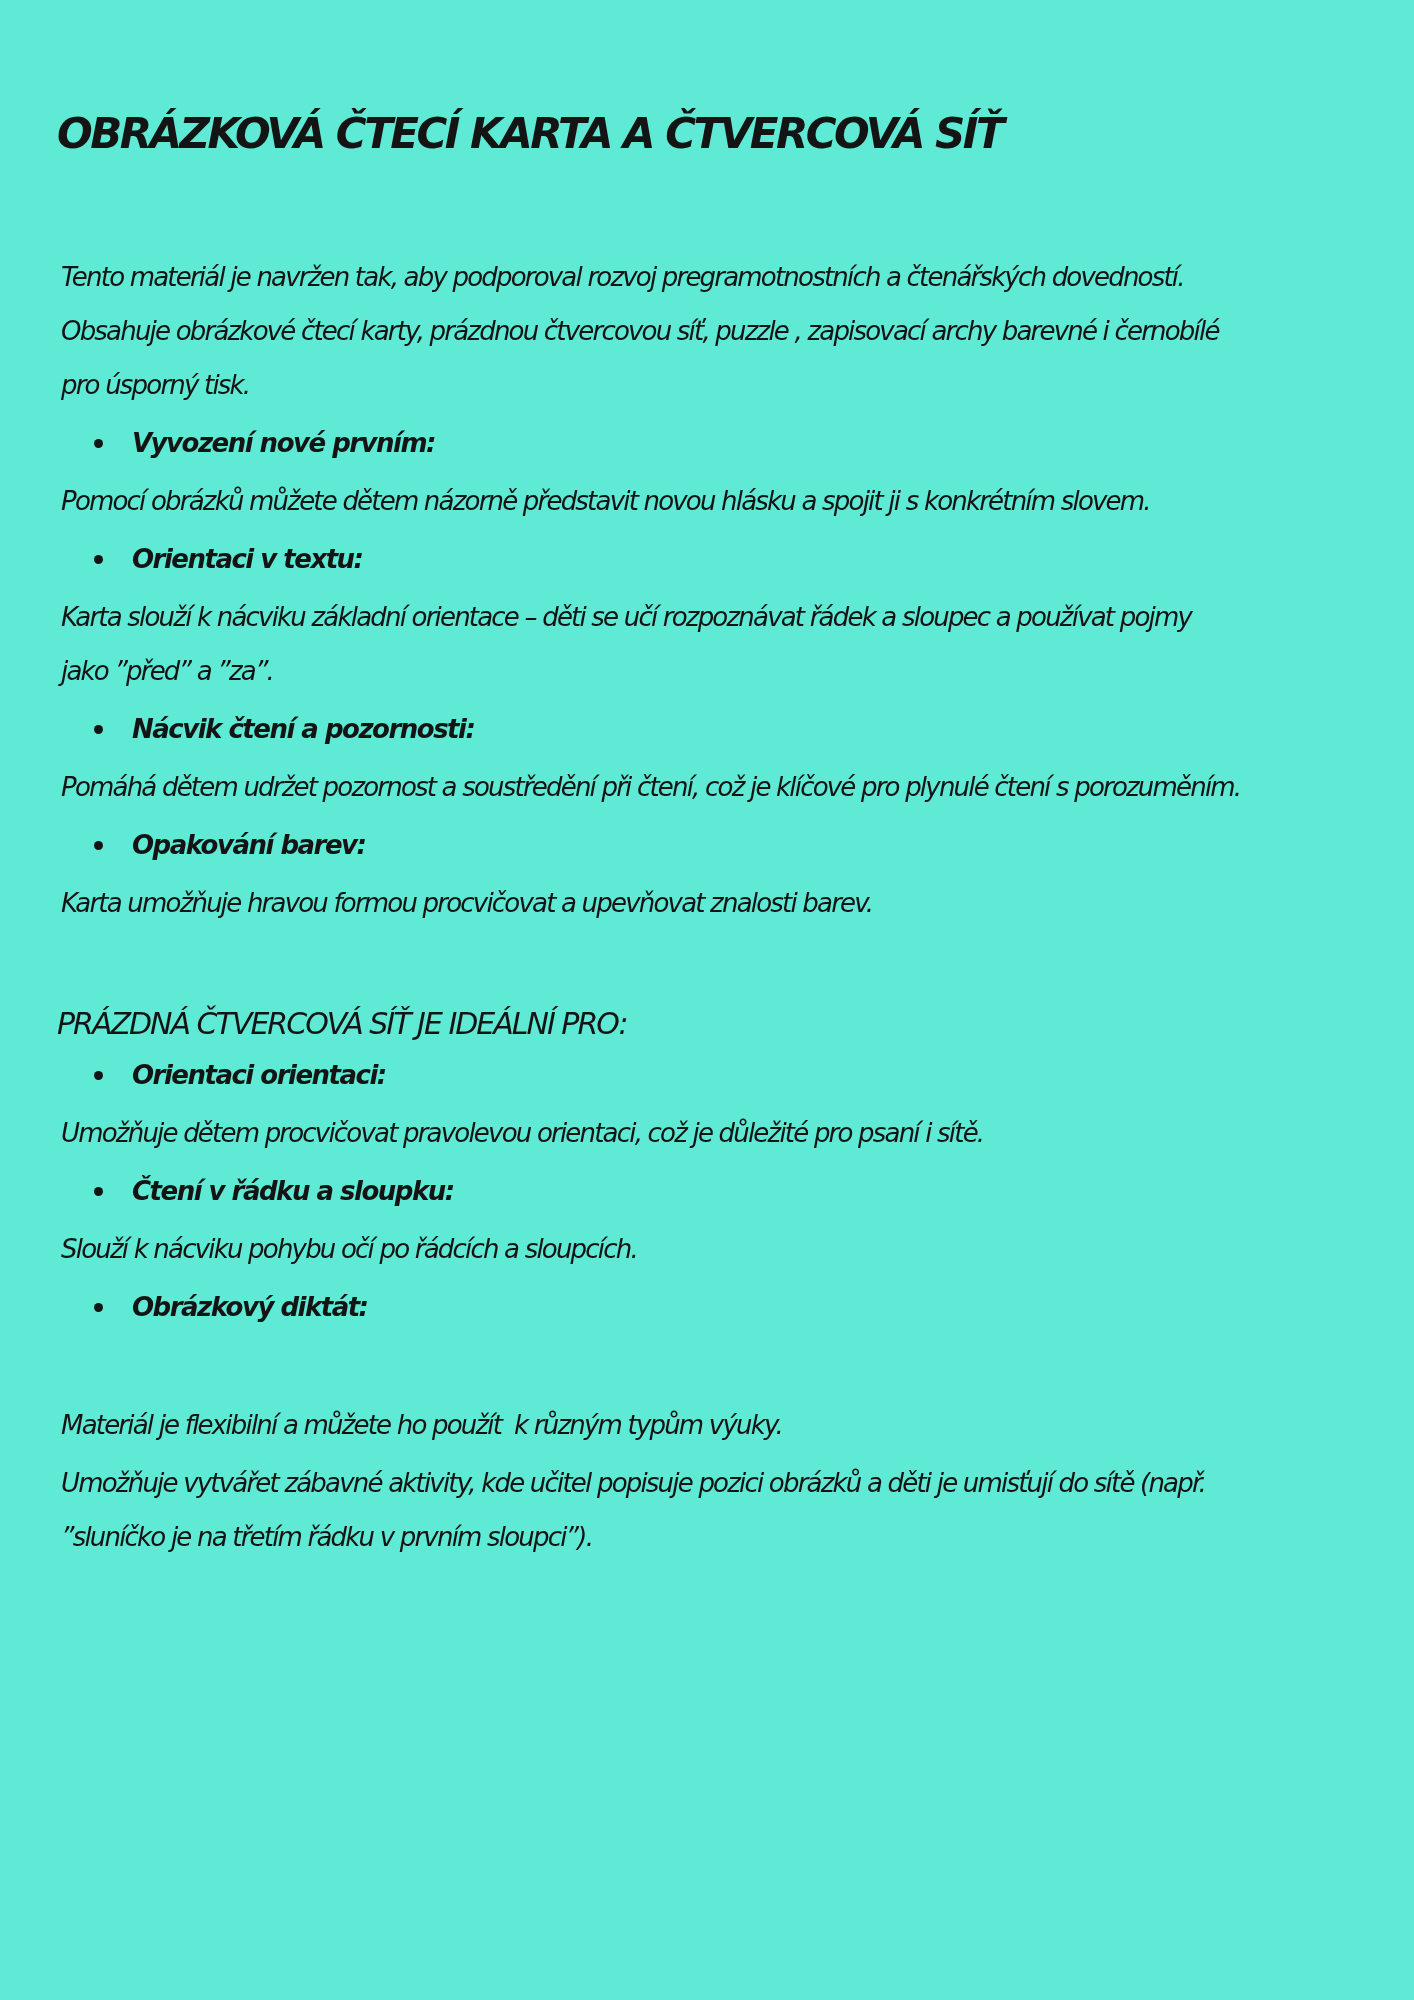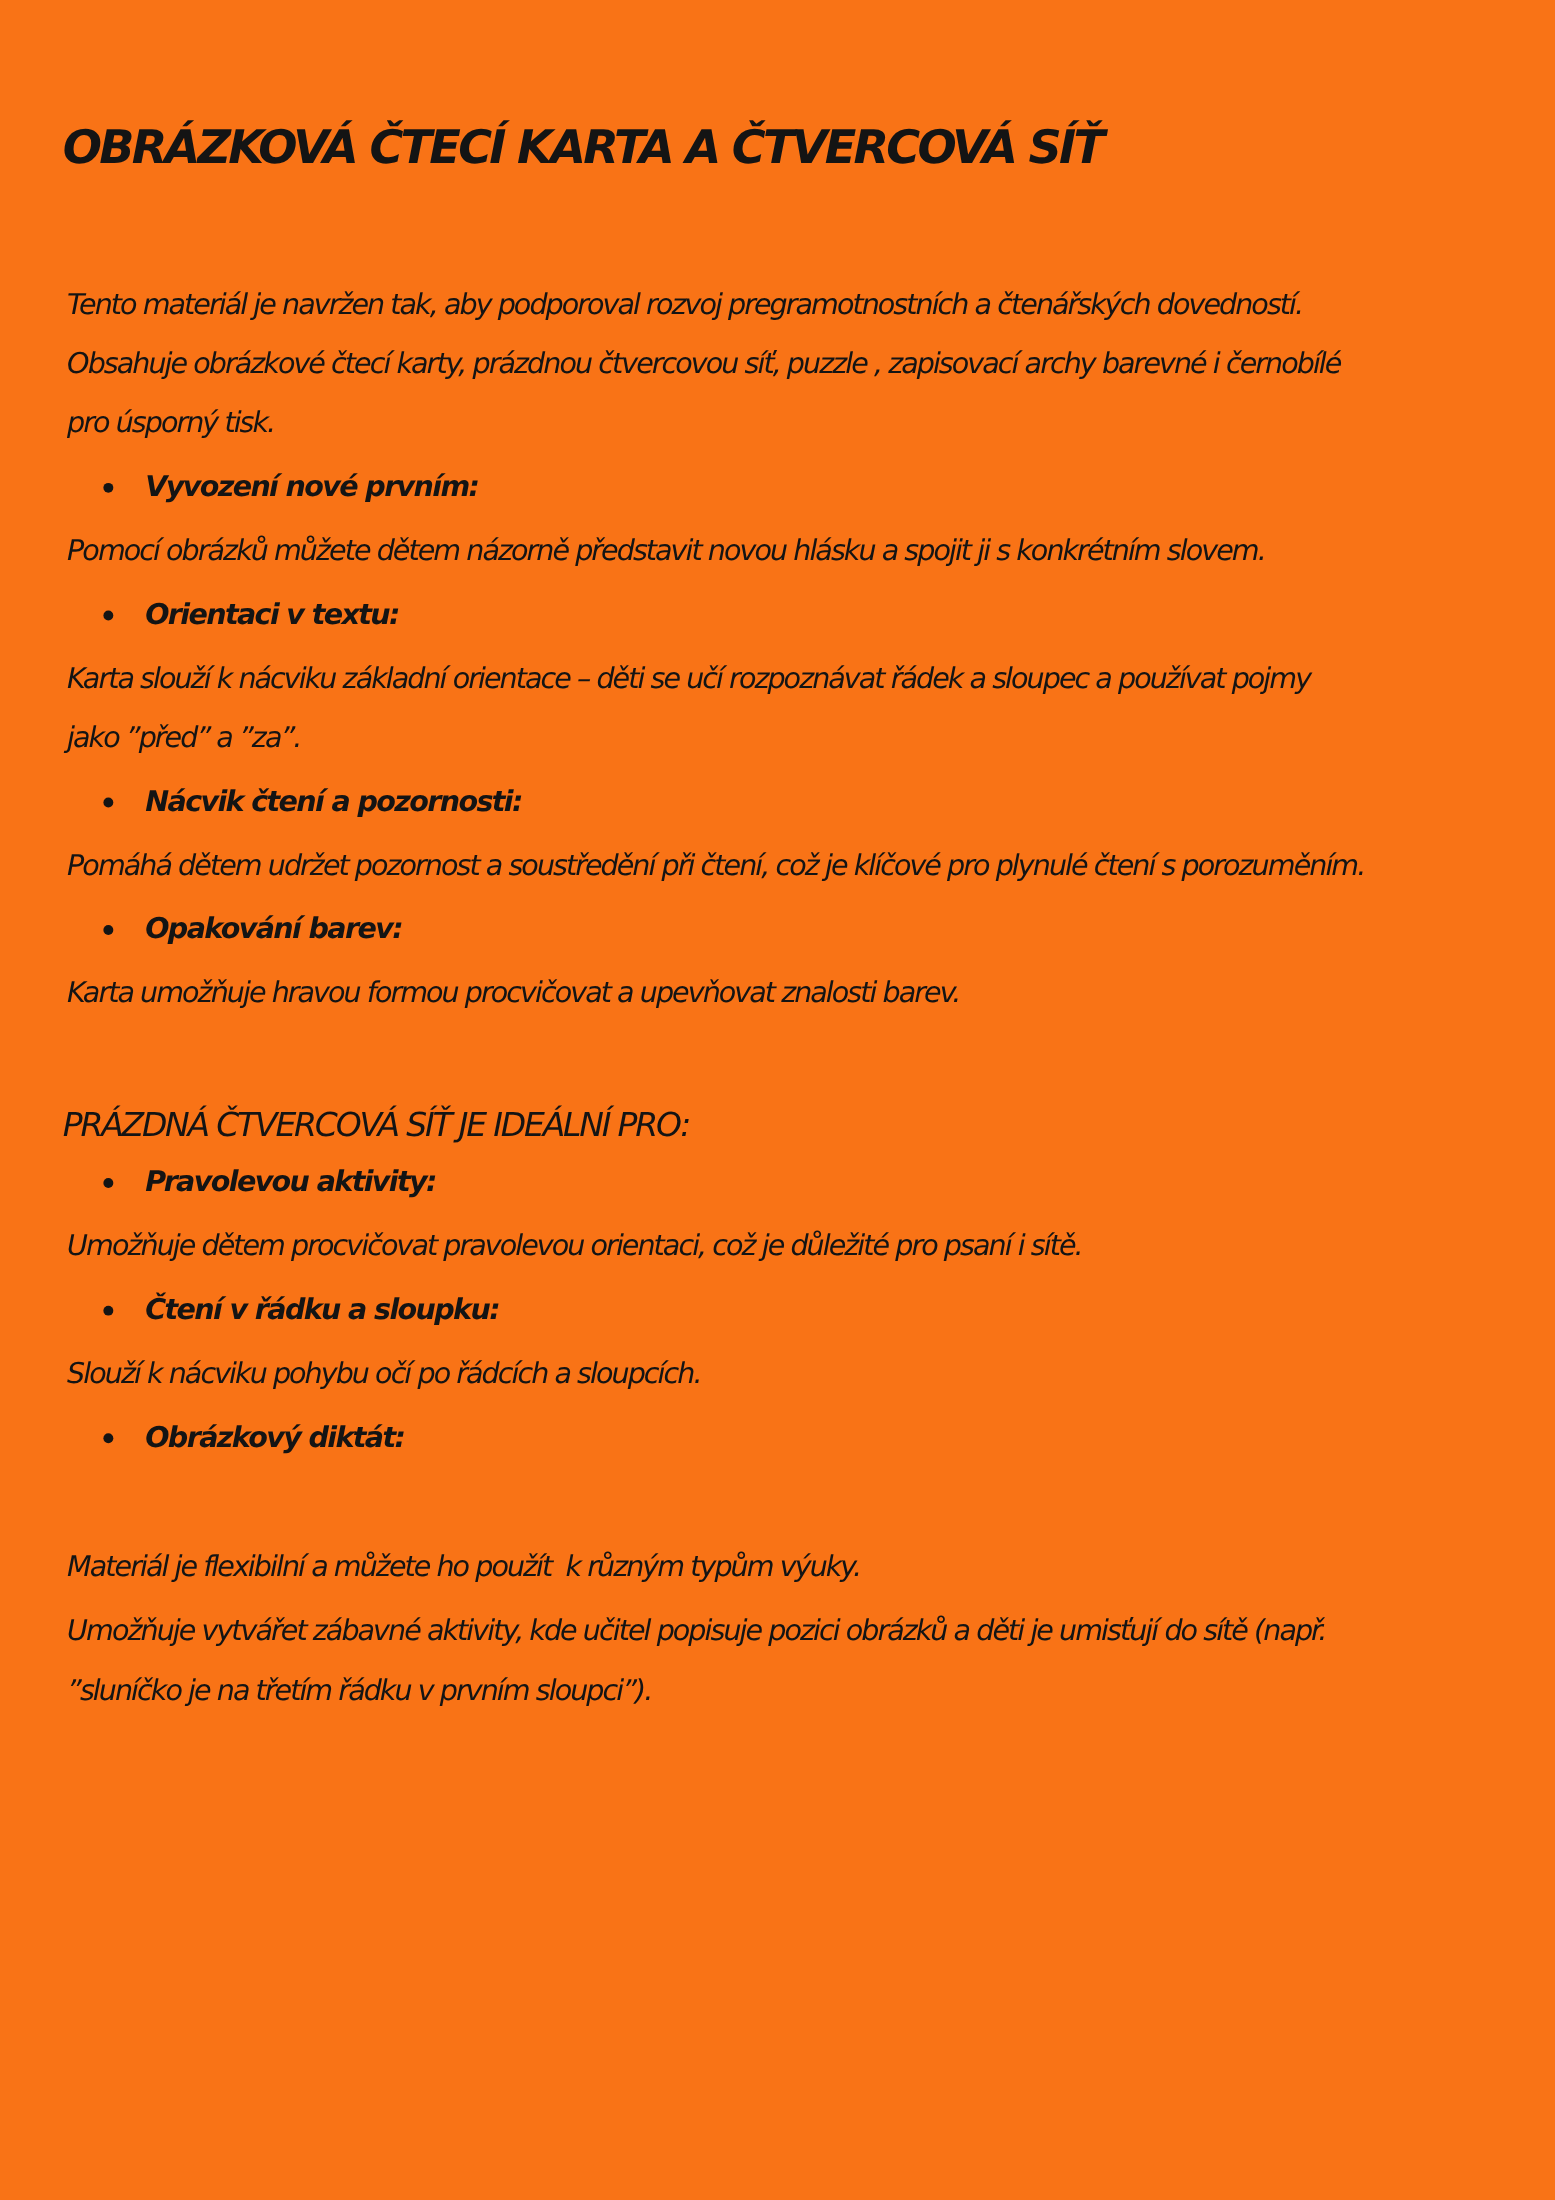--- a/index.html
+++ b/index.html
@@ -6,21 +6,21 @@
   html, body {
     margin: 0;
     padding: 0;
     background: #ffffff;
   }
   .page {
     position: relative;
     width: 1414px;
     height: 2000px;
     box-sizing: border-box;
-    background: #f97316;
+    background: #5eead4;
     color: #141414;
     padding: 104px 50px 0 57px;
     font-family: "DejaVu Sans", sans-serif;
     font-style: italic;
     overflow: hidden;
   }
   .title {
     margin: 0;
     font-size: 42px;
     font-weight: 600;
@@ -108,21 +108,21 @@
   <div class="bullet">
     <span class="dot"></span>
     <span class="label">Opakování barev:</span>
   </div>
   <p class="body-text desc">Karta umožňuje hravou formou procvičovat a upevňovat znalosti barev.</p>
 
   <h2 class="section-heading second">PRÁZDNÁ ČTVERCOVÁ SÍŤ JE IDEÁLNÍ PRO:</h2>
 
   <div class="bullet">
     <span class="dot"></span>
-    <span class="label">Pravolevou aktivity:</span>
+    <span class="label">Orientaci orientaci:</span>
   </div>
   <p class="body-text desc">Umožňuje dětem procvičovat pravolevou orientaci, což je důležité pro psaní i sítě.</p>
 
   <div class="bullet">
     <span class="dot"></span>
     <span class="label">Čtení v řádku a sloupku:</span>
   </div>
   <p class="body-text desc">Slouží k nácviku pohybu očí po řádcích a sloupcích.</p>
 
   <div class="bullet">

